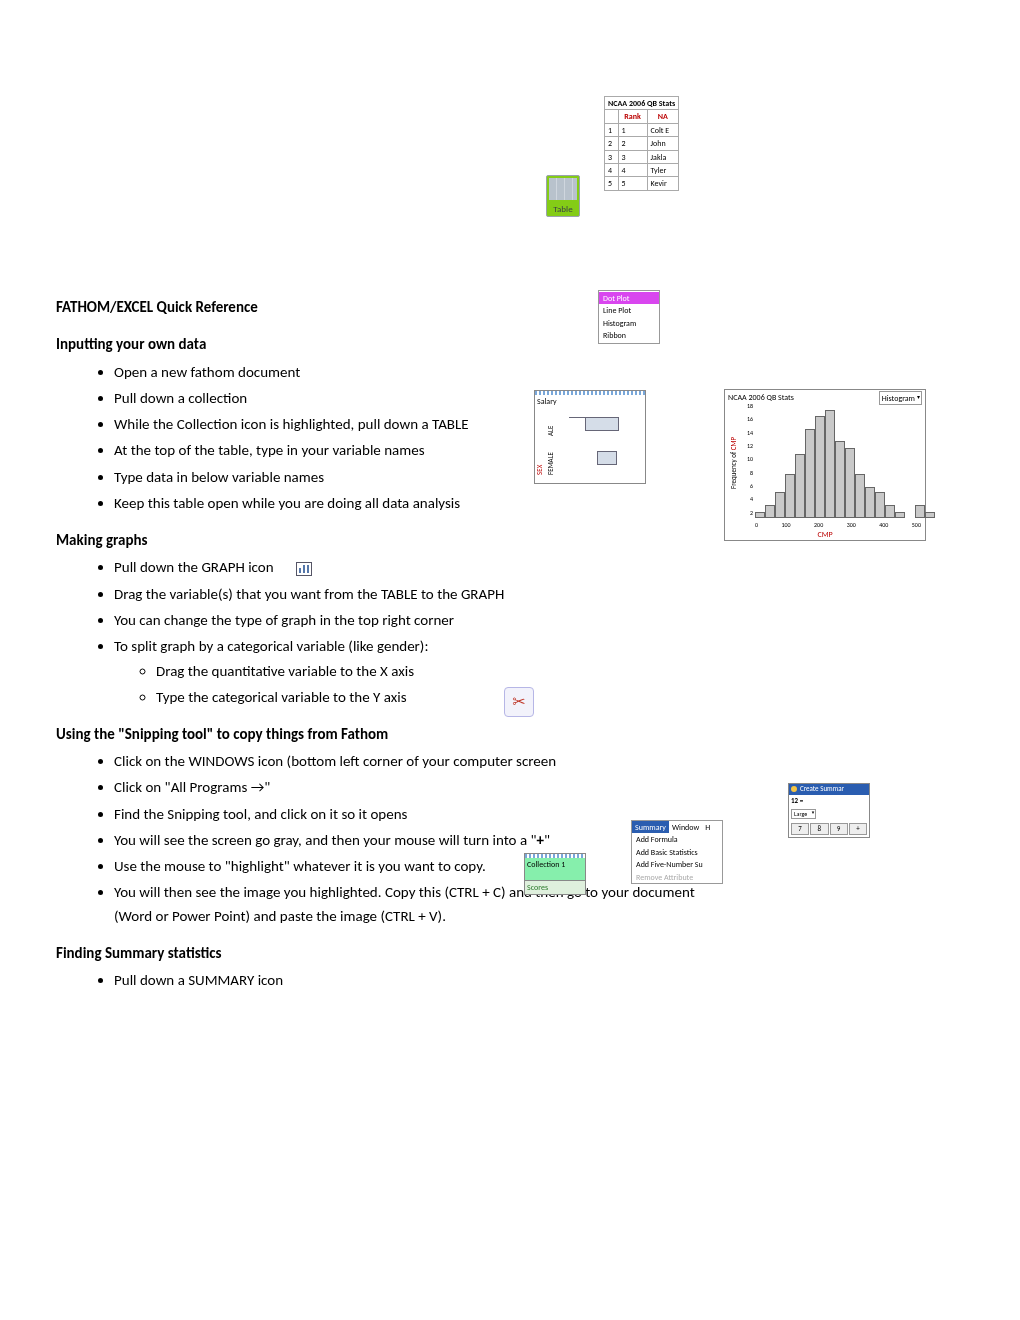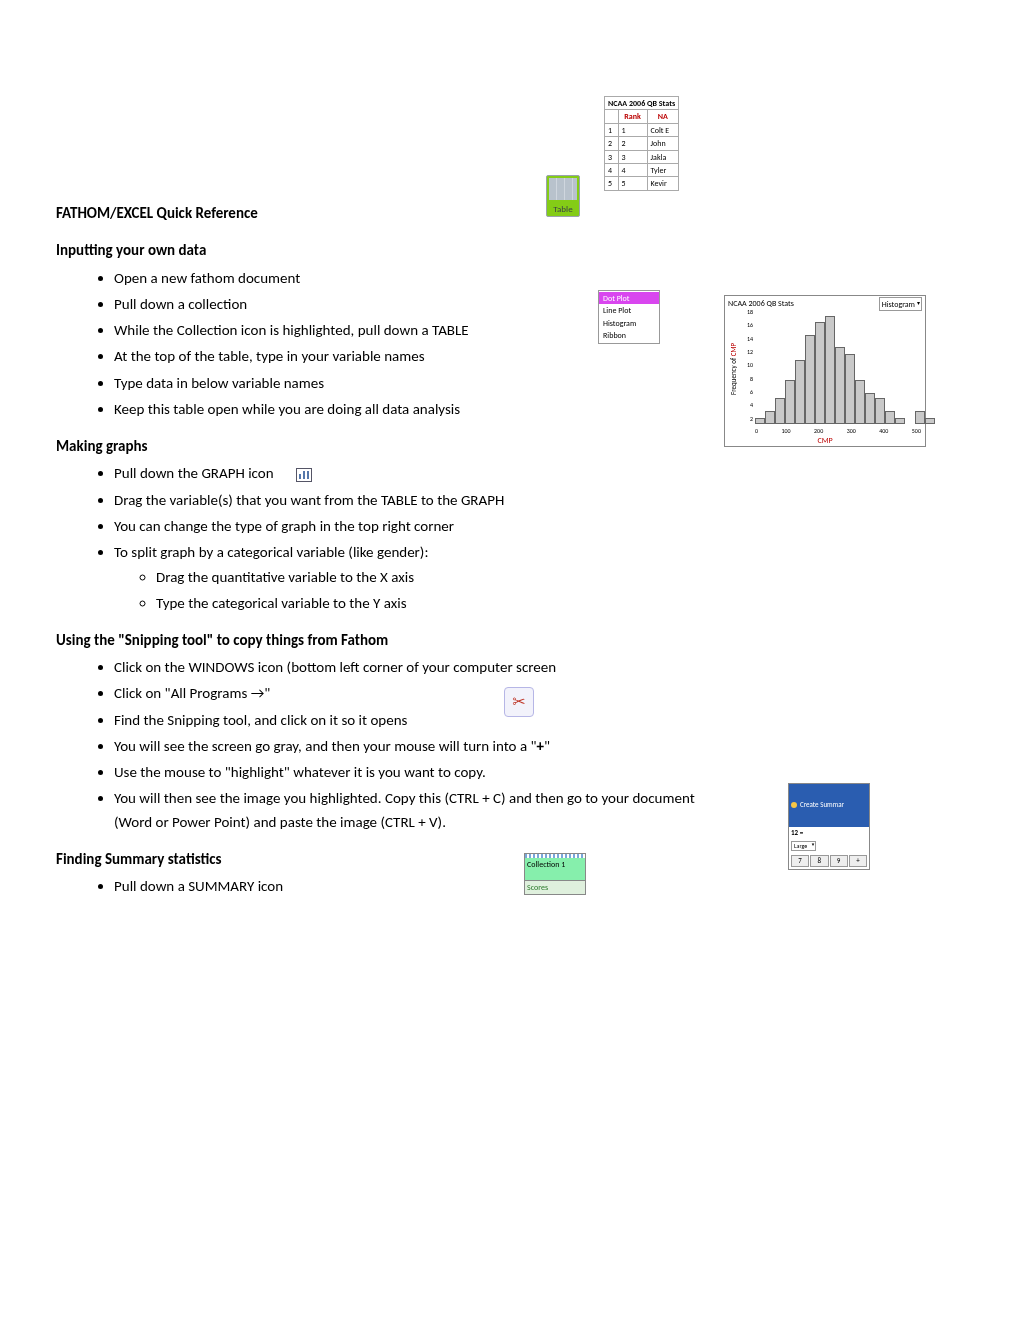--- a/index.html
+++ b/index.html
@@ -30,21 +30,21 @@
   .coll-box .hdr{height:4px;background:repeating-linear-gradient(90deg,#79a7d9 0 2px,#fff 2px 4px)}
   .coll-box .name{padding:0 2px}
   .coll-box .bot{background:#dff0dd;color:#2a7a2a;padding:0 2px;border-top:1px solid #888}
   .sum-menu{border:1px solid #999;background:#fff;font-size:8px;width:90px}
   .sum-menu .bar{display:flex}
   .sum-menu .bar span{padding:0 3px}
   .sum-menu .bar .sel{background:#2a5db0;color:#fff}
   .sum-menu .item{padding:0 4px}
   .sum-menu .dis{color:#aaa}
   .create-sum{border:1px solid #888;background:#fff;width:80px;font-size:7px}
-  .create-sum .t{background:#2a5db0;color:#fff;padding:16px 2px;display:flex;align-items:center;gap:3px}
+  .create-sum .t{background:#2a5db0;color:#fff;padding:0 2px;display:flex;align-items:center;gap:3px}
   .create-sum .t::before{content:"";width:6px;height:6px;background:#f6c544;border-radius:50%;display:inline-block}
   .create-sum .row{display:flex;gap:1px;padding:2px}
   .create-sum .cell{border:1px solid #999;flex:1;text-align:center;background:#eee}
   
   .hbars{position:absolute;left:30px;bottom:22px;display:flex;align-items:flex-end;gap:0;height:108px}
   .hbars div{width:10px;background:#c9c9c9;border:1px solid #666;box-sizing:border-box}
 </style>
 </head>
 <body>
 <div class="page">
@@ -96,20 +96,36 @@
       </table>
 </div>
 
 <div class="float-img mini-menu" style="left:542px;top:240px">
   <div class="sel">Dot Plot</div>
   <div>Line Plot</div>
   <div>Histogram</div>
   <div>Ribbon</div>
 </div>
 
+<div class="float-img mini-box" style="left:478px;top:340px">
+  <div style="height:4px;background:repeating-linear-gradient(90deg,#79a7d9 0 2px,#fff 2px 4px)"></div>
+  <div style="padding:0 2px">Salary</div>
+  <div style="display:flex;height:70px">
+    <div style="writing-mode:vertical-rl;transform:rotate(180deg);font-size:7px;color:#b00;padding:2px 0">SEX</div>
+    <div style="writing-mode:vertical-rl;transform:rotate(180deg);font-size:7px;padding:2px 0;display:flex;gap:16px">
+      <span>FEMALE</span>
+      <span>ALE</span>
+    </div>
+    <div style="flex:1;position:relative">
+      <div style="position:absolute;top:10px;left:28px;width:32px;height:12px;border:1px solid #667;background:#d5dde8"></div>
+      <div style="position:absolute;top:10px;left:12px;width:16px;height:0;border-top:1px solid #667"></div>
+      <div style="position:absolute;top:44px;left:40px;width:18px;height:12px;border:1px solid #667;background:#d5dde8"></div>
+    </div>
+  </div>
+</div>
 
 <div class="float-img mini-hist" style="left:668px;top:245px">
   <div style="display:flex;justify-content:space-between;padding:1px 3px;font-size:8px">
     <span>NCAA 2006 QB Stats</span>
     <span style="border:1px solid #999;padding:0 6px 0 2px;position:relative"><span>Histogram</span><span style="position:absolute;right:1px;top:1px;font-size:6px">▾</span></span>
   </div>
   <div style="position:absolute;left:4px;top:18px;bottom:22px;width:10px;writing-mode:vertical-rl;transform:rotate(180deg);font-size:7px;text-align:center">Frequency of <span style="color:#b00">CMP</span></div>
   <div style="position:absolute;left:18px;top:12px;bottom:22px;display:flex;flex-direction:column;justify-content:space-between;font-size:6px;text-align:right;width:10px">
     <span>18</span>
         <span>16</span>
@@ -153,20 +169,31 @@
 
 <div class="float-img scissors" style="left:448px;top:637px">✂</div>
 
 <div class="float-img coll-box" style="left:468px;top:803px">
   <div class="hdr"></div>
   <div class="name">Collection 1</div>
   <div style="height:10px"></div>
   <div class="bot">Scores</div>
 </div>
 
+<div class="float-img sum-menu" style="left:575px;top:770px">
+  <div class="bar">
+        <span class="sel">Summary</span>
+        <span>Window</span>
+        <span>H</span>
+      </div>
+  <div class="item">Add Formula</div>
+  <div class="item">Add Basic Statistics</div>
+  <div class="item">Add Five-Number Su</div>
+  <div class="item dis">Remove Attribute</div>
+</div>
 
 <div class="float-img create-sum" style="left:732px;top:733px">
   <div class="t">Create Summar</div>
   <div style="padding:1px 2px;font-weight:bold">12 =</div>
   <div style="padding:1px 2px"><span style="border:1px solid #999;padding:0 8px 0 2px;font-size:6px;position:relative"><span>Large</span><span style="position:absolute;right:1px;font-size:5px">▾</span></span></div>
   <div class="row">
     <div class="cell">7</div>
     <div class="cell">8</div>
     <div class="cell">9</div>
     <div class="cell">+</div>

